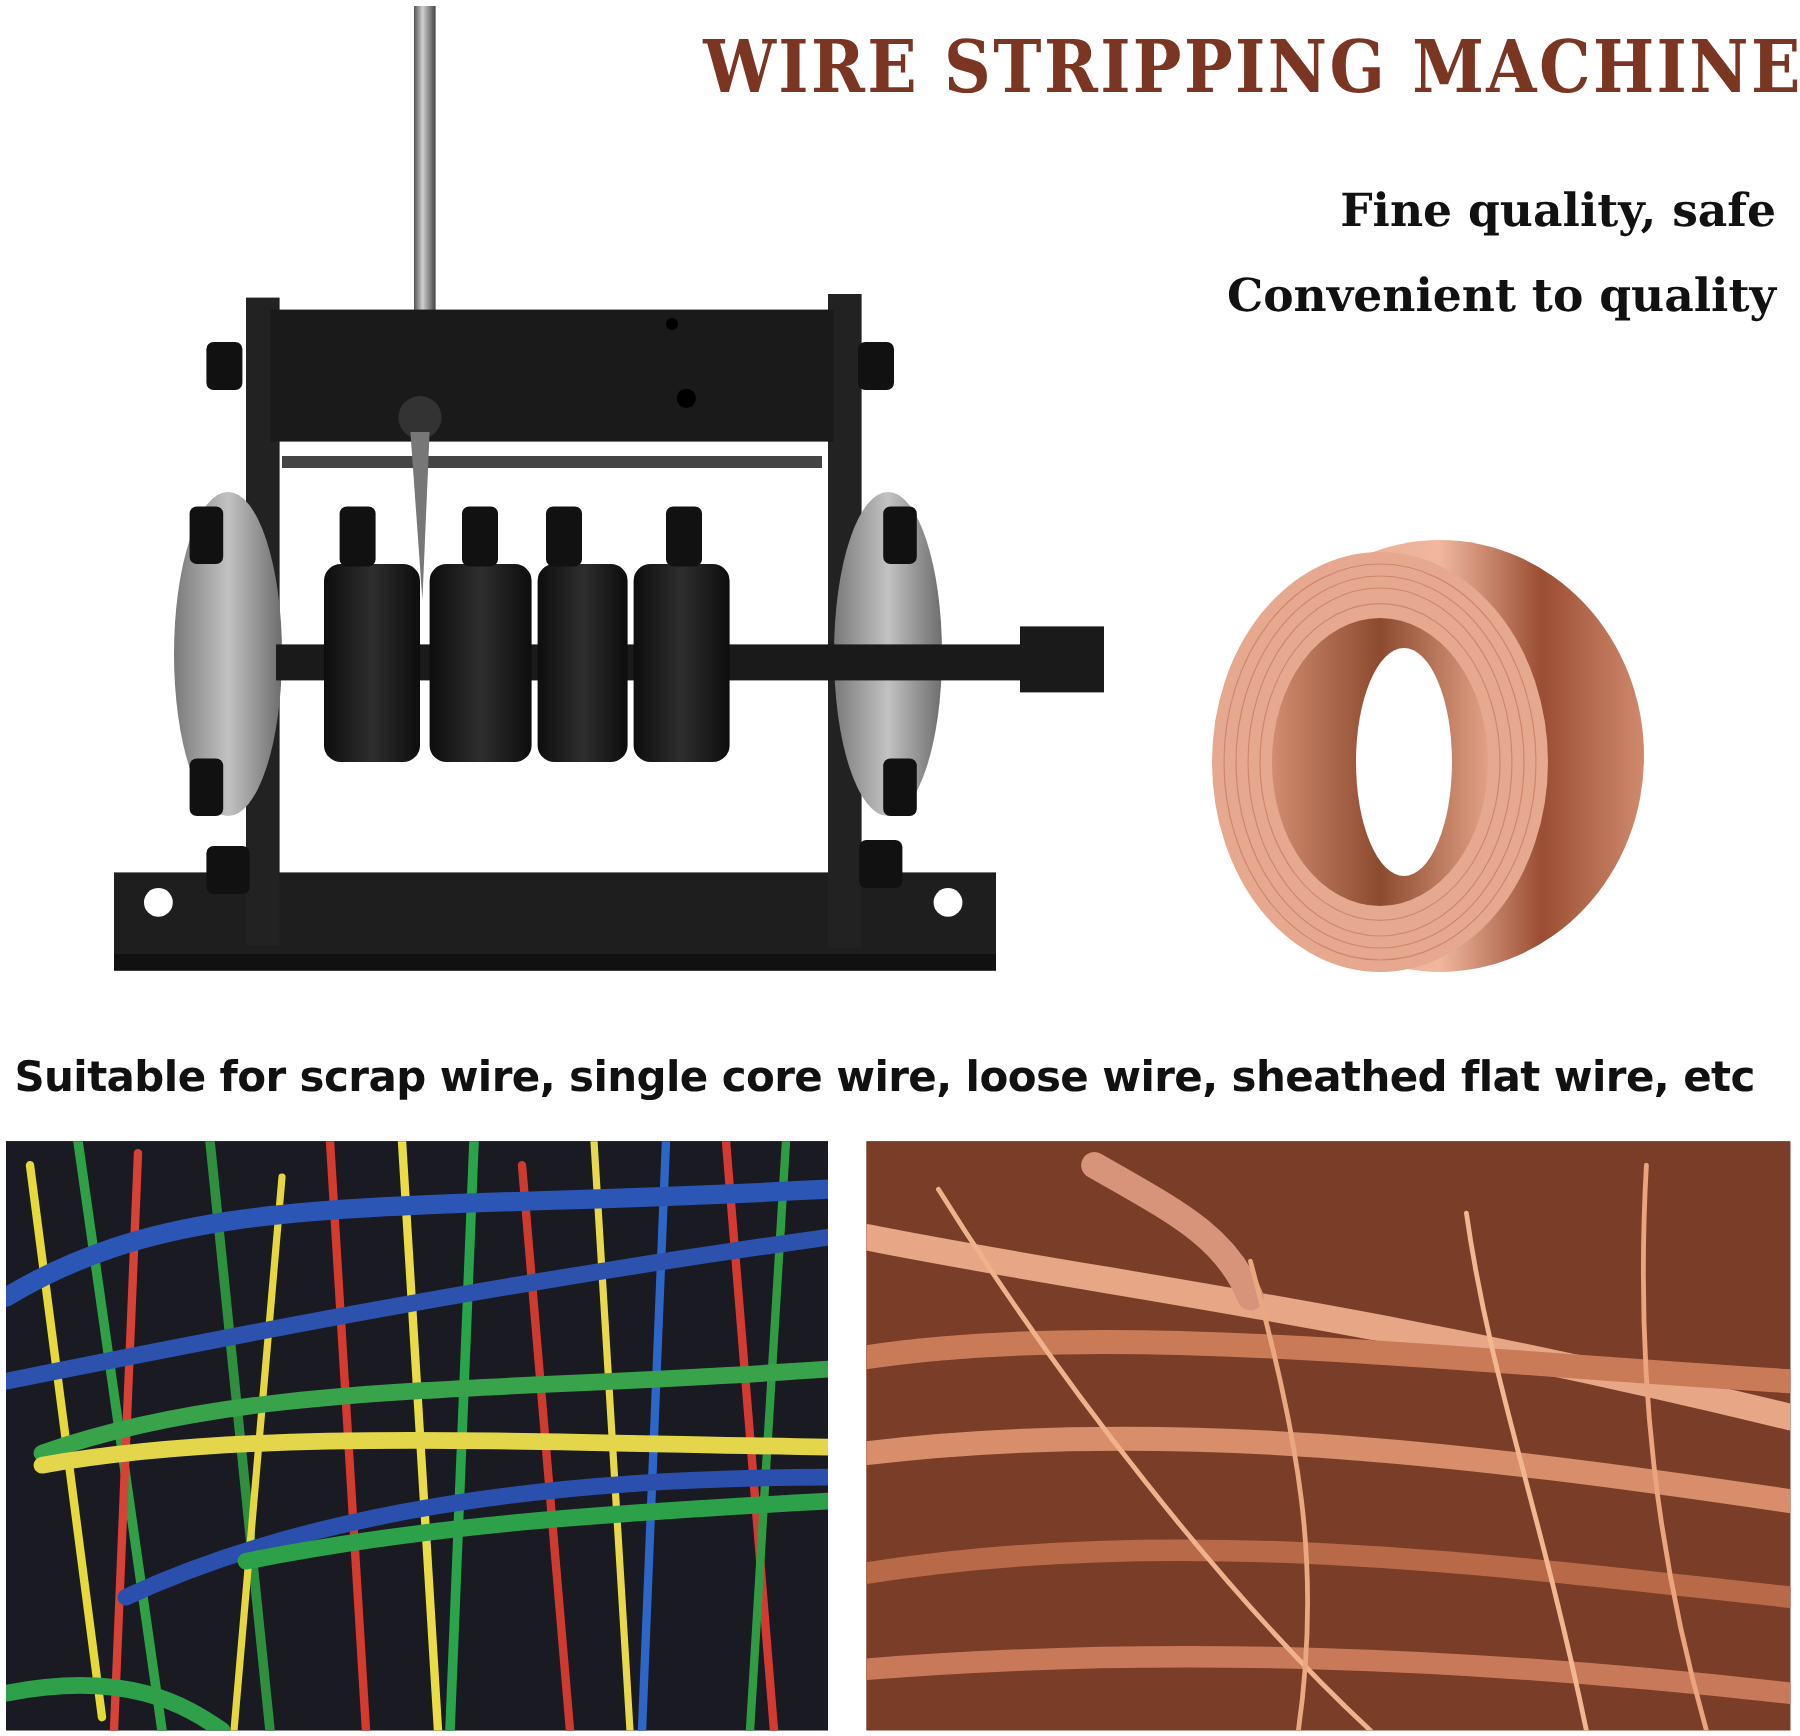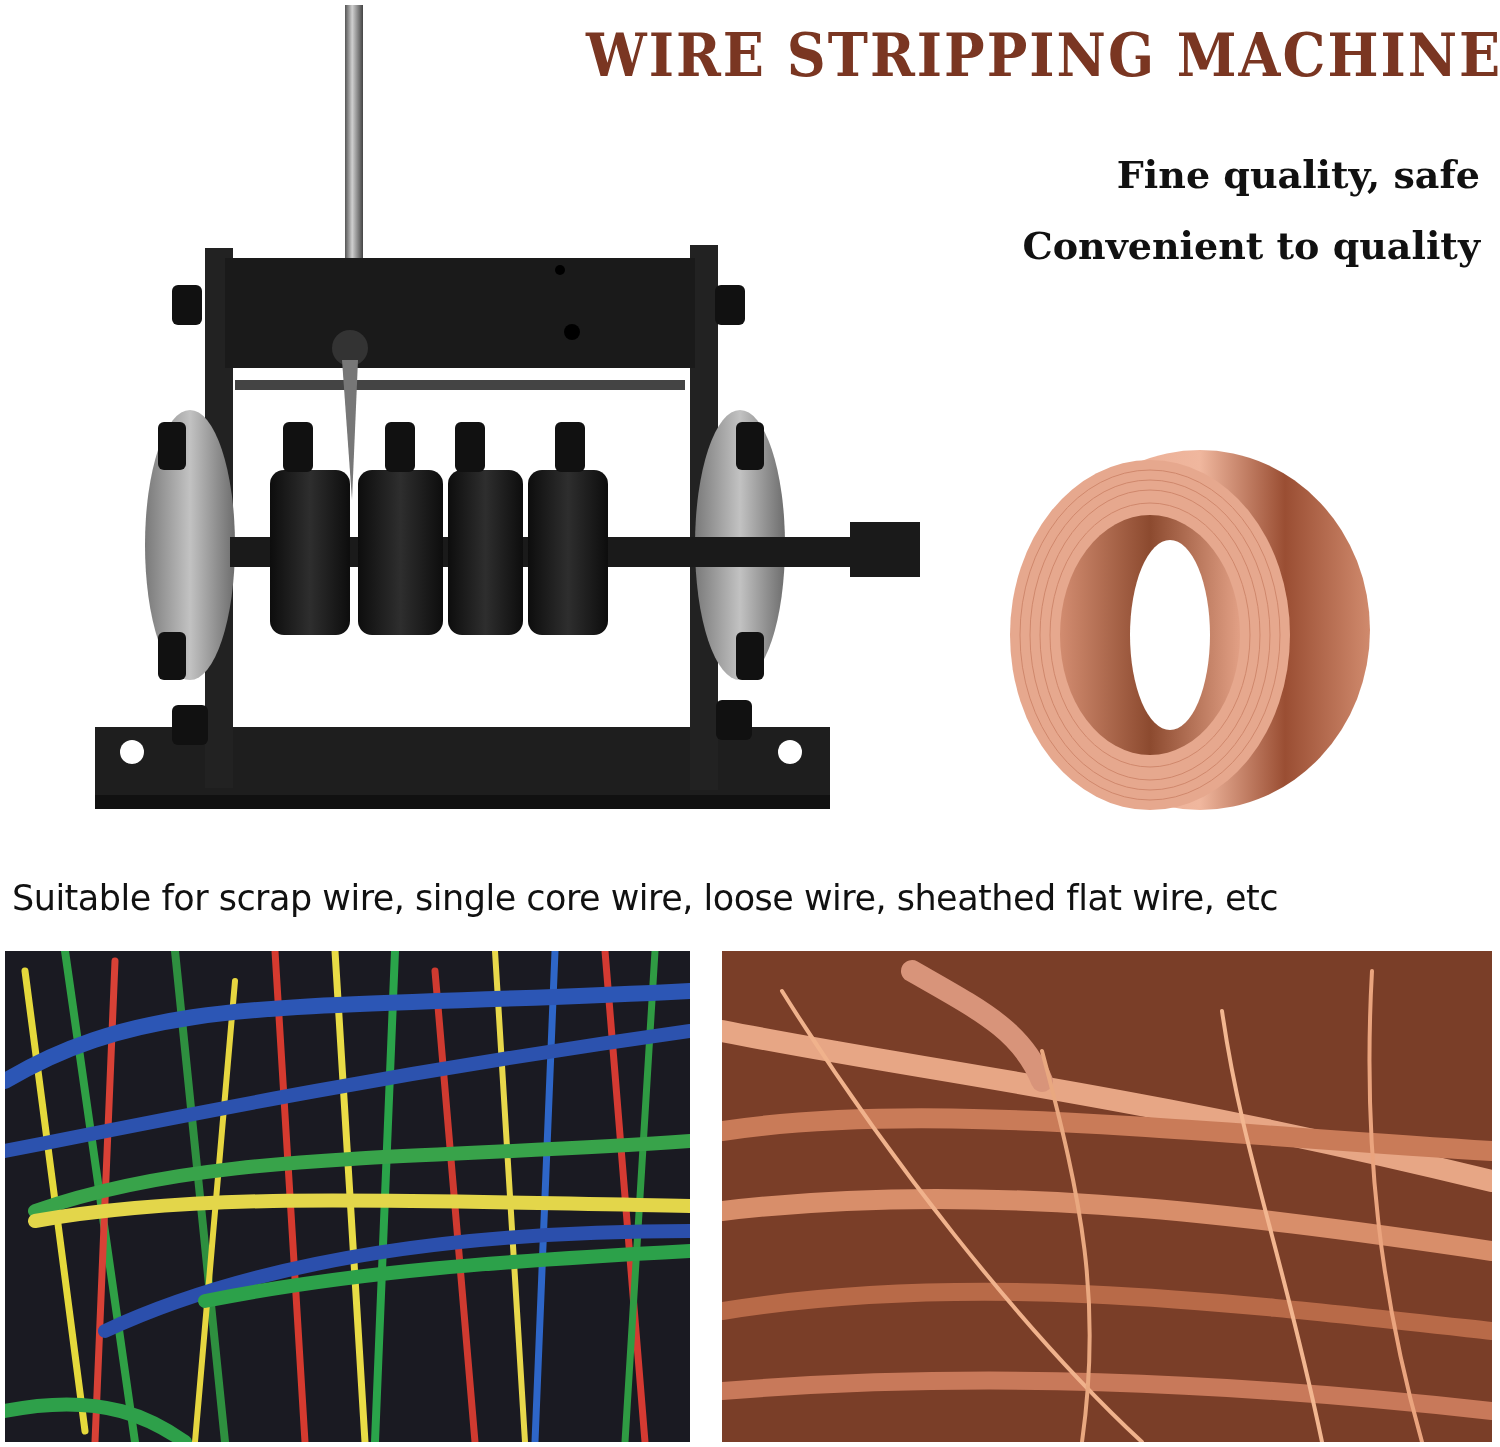--- a/index.html
+++ b/index.html
@@ -14,21 +14,21 @@
     .subtitle {
       position: absolute; right: 20px; font-family: "DejaVu Serif", serif;
       font-weight: bold; font-size: 38px; color: #111111; white-space: nowrap; text-align: left;
     }
     .sub1 { top: 152px; }
     .sub2 { top: 223px; }
 
     .caption {
       position: absolute; left: 12px; top: 878px; width: 1480px;
       font-family: "DejaVu Sans", sans-serif; font-size: 35px; color: #111;
-      white-space: nowrap; letter-spacing: -0.5px;
+      white-space: nowrap; letter-spacing: -0.5px; font-weight: bold;
     }
 
     
     .machine { position: absolute; left: 90px; top: 0; width: 840px; height: 850px; }
     .coil { position: absolute; left: 1000px; top: 430px; width: 380px; height: 390px; }
 
     .photo { position: absolute; top: 951px; height: 491px; overflow: hidden; }
     .photo-left { left: 5px; width: 685px; background: #1a1a22; }
     .photo-right { left: 722px; width: 770px; background: #8a4a30; }
   </style>

